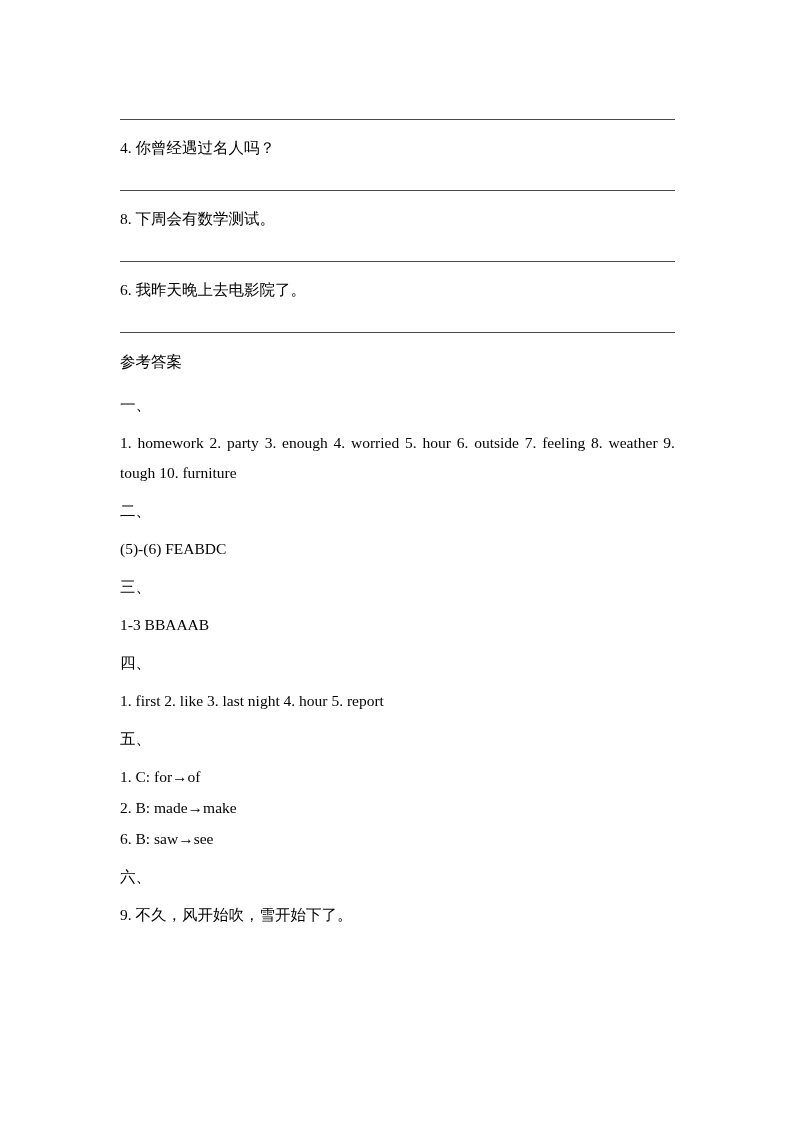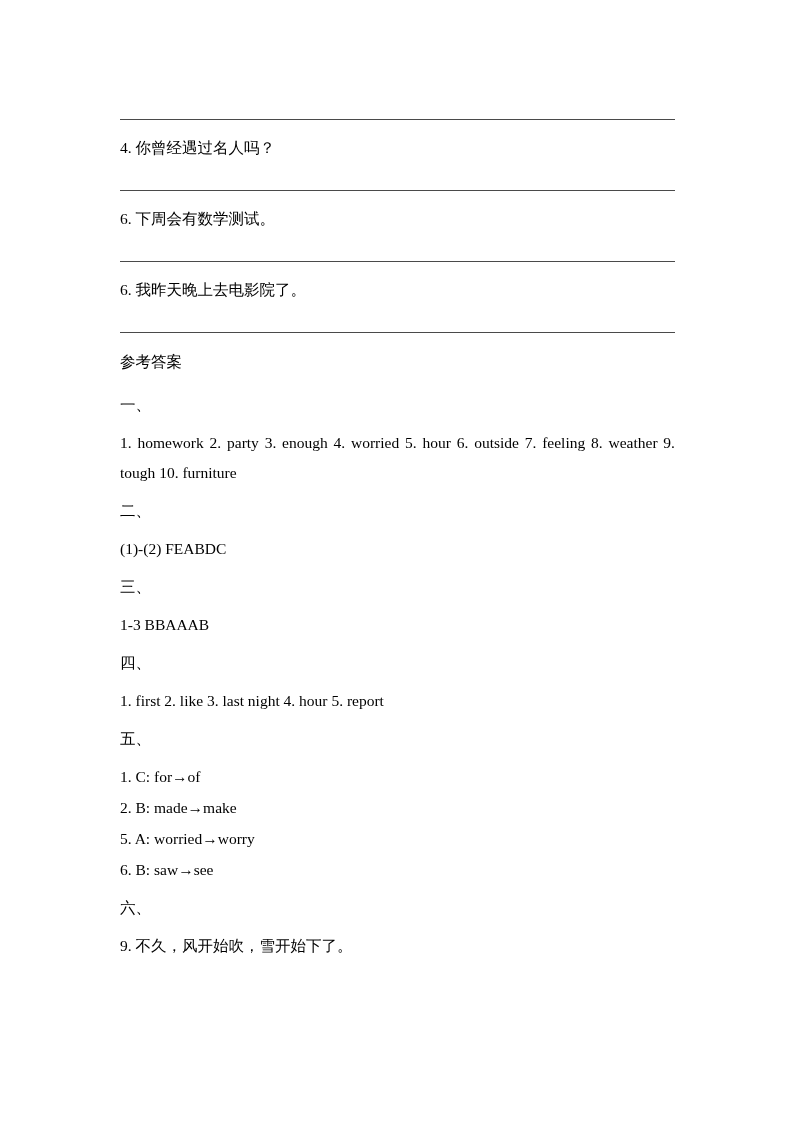--- a/index.html
+++ b/index.html
@@ -30,46 +30,45 @@
 </head>
 <body>
 
 <div class="page">
 
   <div>
     <div class="blank-line"></div>
     <p class="q">4. 你曾经遇过名人吗？</p>
 
     <div class="blank-line"></div>
-    <p class="q">6. 下周会有数学测试。</p>
+    <p class="q">8. 下周会有数学测试。</p>
 
     <div class="blank-line"></div>
     <p class="q">6. 我昨天晚上去电影院了。</p>
 
     <div class="blank-line"></div>
   </div>
 
   <div>
     <p class="title">参考答案</p>
 
     <p class="hd">一、</p>
     <p class="ans">1. homework 2. party 3. enough 4. worried 5. hour 6. outside 7. feeling 8. weather 9. tough 10. furniture</p>
 
     <p class="hd">二、</p>
-    <p class="ans">(1)-(2) FEABDC</p>
+    <p class="ans">(5)-(6) FEABDC</p>
 
     <p class="hd">三、</p>
     <p class="ans">1-3 BBAAAB</p>
 
     <p class="hd">四、</p>
     <p class="ans">1. first 2. like 3. last night 4. hour 5. report</p>
 
     <p class="hd">五、</p>
     <p class="ans tight">1. C: for→of</p>
     <p class="ans tight">2. B: made→make</p>
-    <p class="ans tight">5. A: worried→worry</p>
     <p class="ans">6. B: saw→see</p>
 
     <p class="hd">六、</p>
     <p class="ans">9. 不久，风开始吹，雪开始下了。</p>
   </div>
 
 </div>
 
 </body></html>

